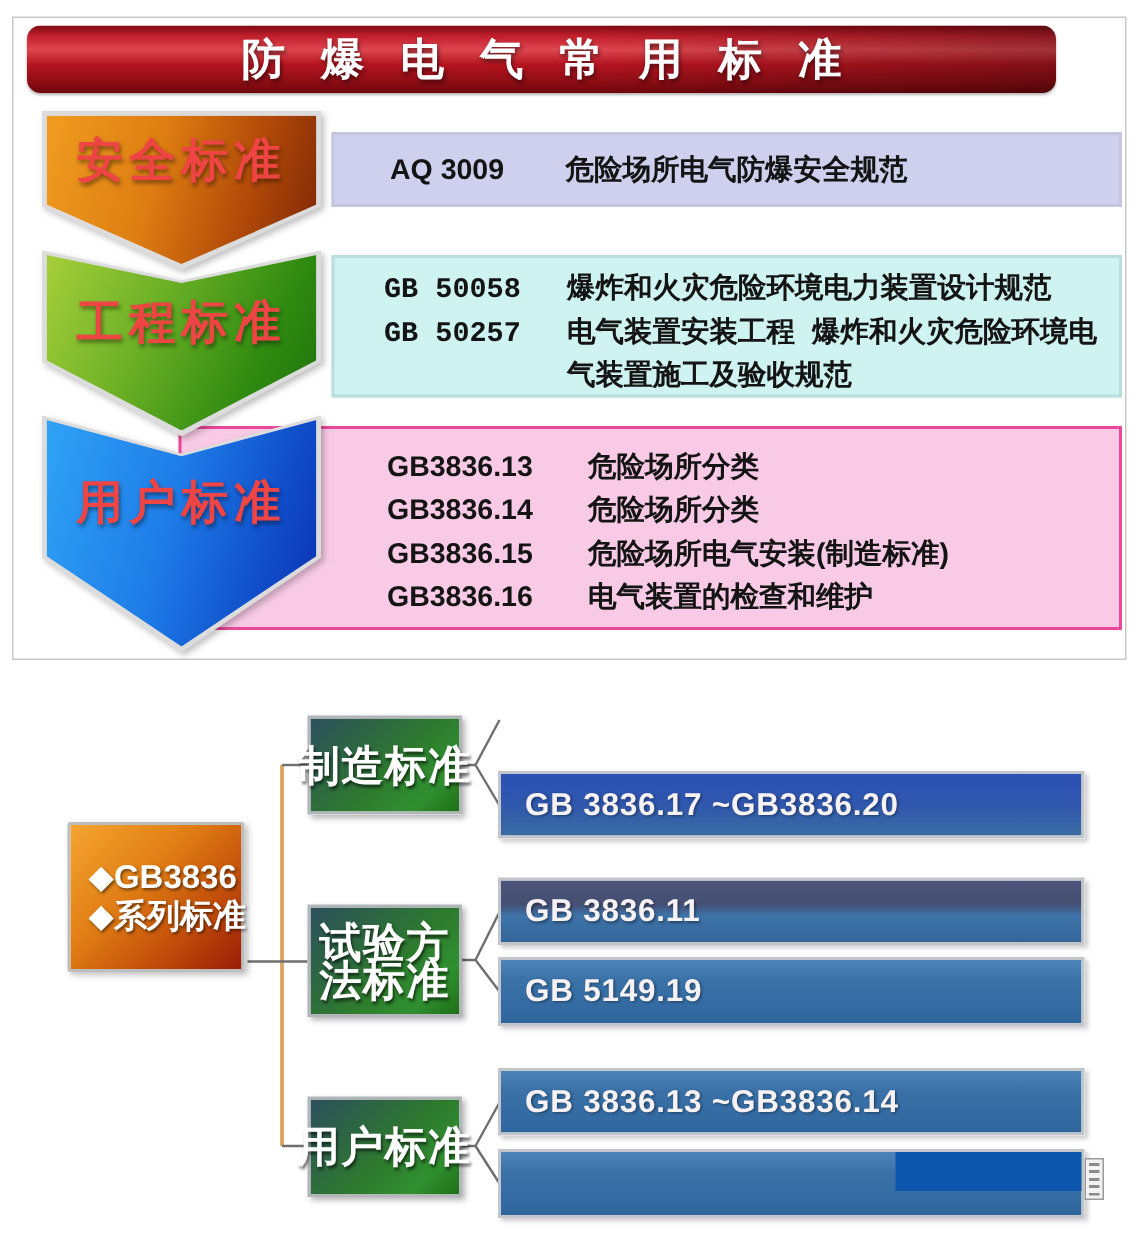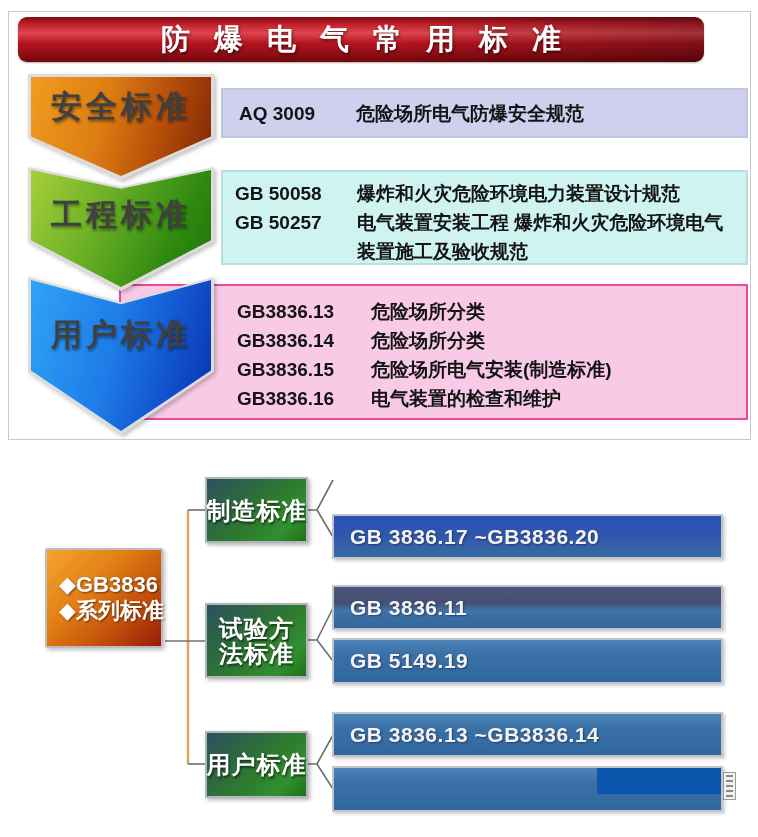--- a/index.html
+++ b/index.html
@@ -17,36 +17,36 @@
   .title-bar span{color:#fff;font-weight:bold;font-size:29px;letter-spacing:24px;text-indent:24px;
     text-shadow:1px 2px 3px rgba(0,0,0,.5);white-space:nowrap;}
 
   
   .chev{position:absolute;left:28px;width:186px;filter:drop-shadow(2px 2px 2px rgba(0,0,0,.25));}
   .chev .outline{position:absolute;inset:0;background:#dcdcdc;}
   .chev .fill{position:absolute;left:3px;right:3px;top:3px;bottom:4px;}
   .shapeA{clip-path:polygon(0 0,100% 0,100% 60%,50% 100%,0 60%);}
   .shapeB{clip-path:polygon(0 0,50% 16%,100% 0,100% 60%,50% 100%,0 60%);}
   .chev .label{position:absolute;left:0;right:0;display:flex;align-items:center;justify-content:center;
-    color:#404040;font-weight:bold;font-size:31px;letter-spacing:4px;text-shadow:1px 2px 3px rgba(0,0,0,.45);white-space:nowrap;}
+    color:#ef4444;font-weight:bold;font-size:31px;letter-spacing:4px;text-shadow:1px 2px 3px rgba(0,0,0,.45);white-space:nowrap;}
   .chev-orange{top:74px;height:106px;z-index:6;}
   .chev-orange .fill{background:linear-gradient(105deg,#f09c20 0%,#dd7d12 40%,#b24a08 72%,#7d2606 100%);}
   .chev-orange .label{top:0;height:62%;}
   .chev-green{top:167px;height:124px;z-index:5;}
   .chev-green .fill{background:linear-gradient(115deg,#a6cf3a 0%,#6cb026 38%,#2f8a10 75%,#1c720a 100%);}
   .chev-green .label{top:16%;height:46%;}
   .chev-blue{top:277px;height:158px;z-index:4;}
   .chev-blue .fill{background:linear-gradient(105deg,#2fa3f5 0%,#1e7ce8 45%,#1151cc 75%,#0a2fb0 100%);}
   .chev-blue .label{top:14%;height:46%;}
 
   
-  .panel{position:absolute;box-sizing:border-box;color:#141414;font-weight:bold;}
+  .panel{position:absolute;box-sizing:border-box;color:#141414;font-weight:bold;padding-left:21px;}
   .panel-1{left:221px;top:88px;width:527px;height:50px;background:#ced0ee;border:2px solid #c4c6dd;
     display:flex;align-items:center;}
-  .panel-2{left:221px;top:170px;width:527px;height:95px;background:#cff3f0;border:2px solid #b9dedb;padding-top:7px;}
+  .panel-2{left:221px;top:170px;width:527px;height:95px;background:#cff3f0;border:2px solid #b9dedb;padding-top:7px;font-family:Liberation Mono, monospace;}
   .panel-3{left:119px;top:284px;width:629px;height:136px;background:#f8cae6;border:2px solid #ec4899;padding-top:11px;z-index:1;}
   .entry-grid{display:grid;grid-template-columns:110px 1fr;column-gap:12px;row-gap:0;
     font-size:19px;line-height:29px;}
   .panel-1 .entry-grid{margin-left:16px;grid-template-columns:105px 1fr;}
   .panel-2 .entry-grid{margin-left:12px;margin-right:10px;}
   .panel-3 .entry-grid{margin-left:116px;grid-template-columns:122px 1fr;}
   .code{white-space:nowrap;}
 
   
   .connectors{position:absolute;left:0;top:0;width:758px;height:837px;pointer-events:none;z-index:0;}
@@ -55,21 +55,21 @@
     background:linear-gradient(135deg,#f5a430 0%,#e07d14 40%,#c24e0a 70%,#9a1c06 100%);
     display:flex;flex-direction:column;justify-content:center;padding-left:12px;box-sizing:border-box;
     box-shadow:2px 2px 4px rgba(0,0,0,.25);z-index:2;}
   .root-box span{display:block;color:#fff;font-weight:bold;font-size:22px;line-height:26px;
     text-shadow:1px 1px 2px rgba(0,0,0,.5);white-space:nowrap;}
 
   .gbox{position:absolute;left:205px;width:103px;border:2px solid #b2b6ba;box-sizing:border-box;
     background:linear-gradient(135deg,#2c4f5c 0%,#2e7a2e 55%,#2f9030 80%,#1f6f16 100%);
     display:flex;flex-direction:column;align-items:center;justify-content:center;
     box-shadow:2px 2px 4px rgba(0,0,0,.3);z-index:2;}
-  .gbox span{display:block;color:#fff;font-weight:bold;font-size:24px;line-height:25px;letter-spacing:1px;
+  .gbox span{display:block;color:#fff;font-weight:bold;font-size:28px;line-height:25px;letter-spacing:1px;
     text-shadow:1px 2px 2px rgba(0,0,0,.55);white-space:nowrap;}
   .gbox-1{top:477px;height:66px;}
   .gbox-2{top:603px;height:75px;}
   .gbox-3{top:731px;height:67px;}
 
   .bar{position:absolute;left:332px;width:391px;border:2px solid #c2c6ca;box-sizing:border-box;
     display:flex;align-items:center;box-shadow:2px 2px 3px rgba(0,0,0,.2);z-index:2;}
   .bar span{color:#f6f2f4;font-weight:bold;font-size:21px;letter-spacing:.5px;padding-left:16px;
     text-shadow:1px 1px 2px rgba(0,0,0,.4);white-space:nowrap;position:relative;z-index:2;}
   .grad-a{background:linear-gradient(180deg,#4b557b 0%,#454f72 38%,#3e74ab 58%,#346699 100%);}

